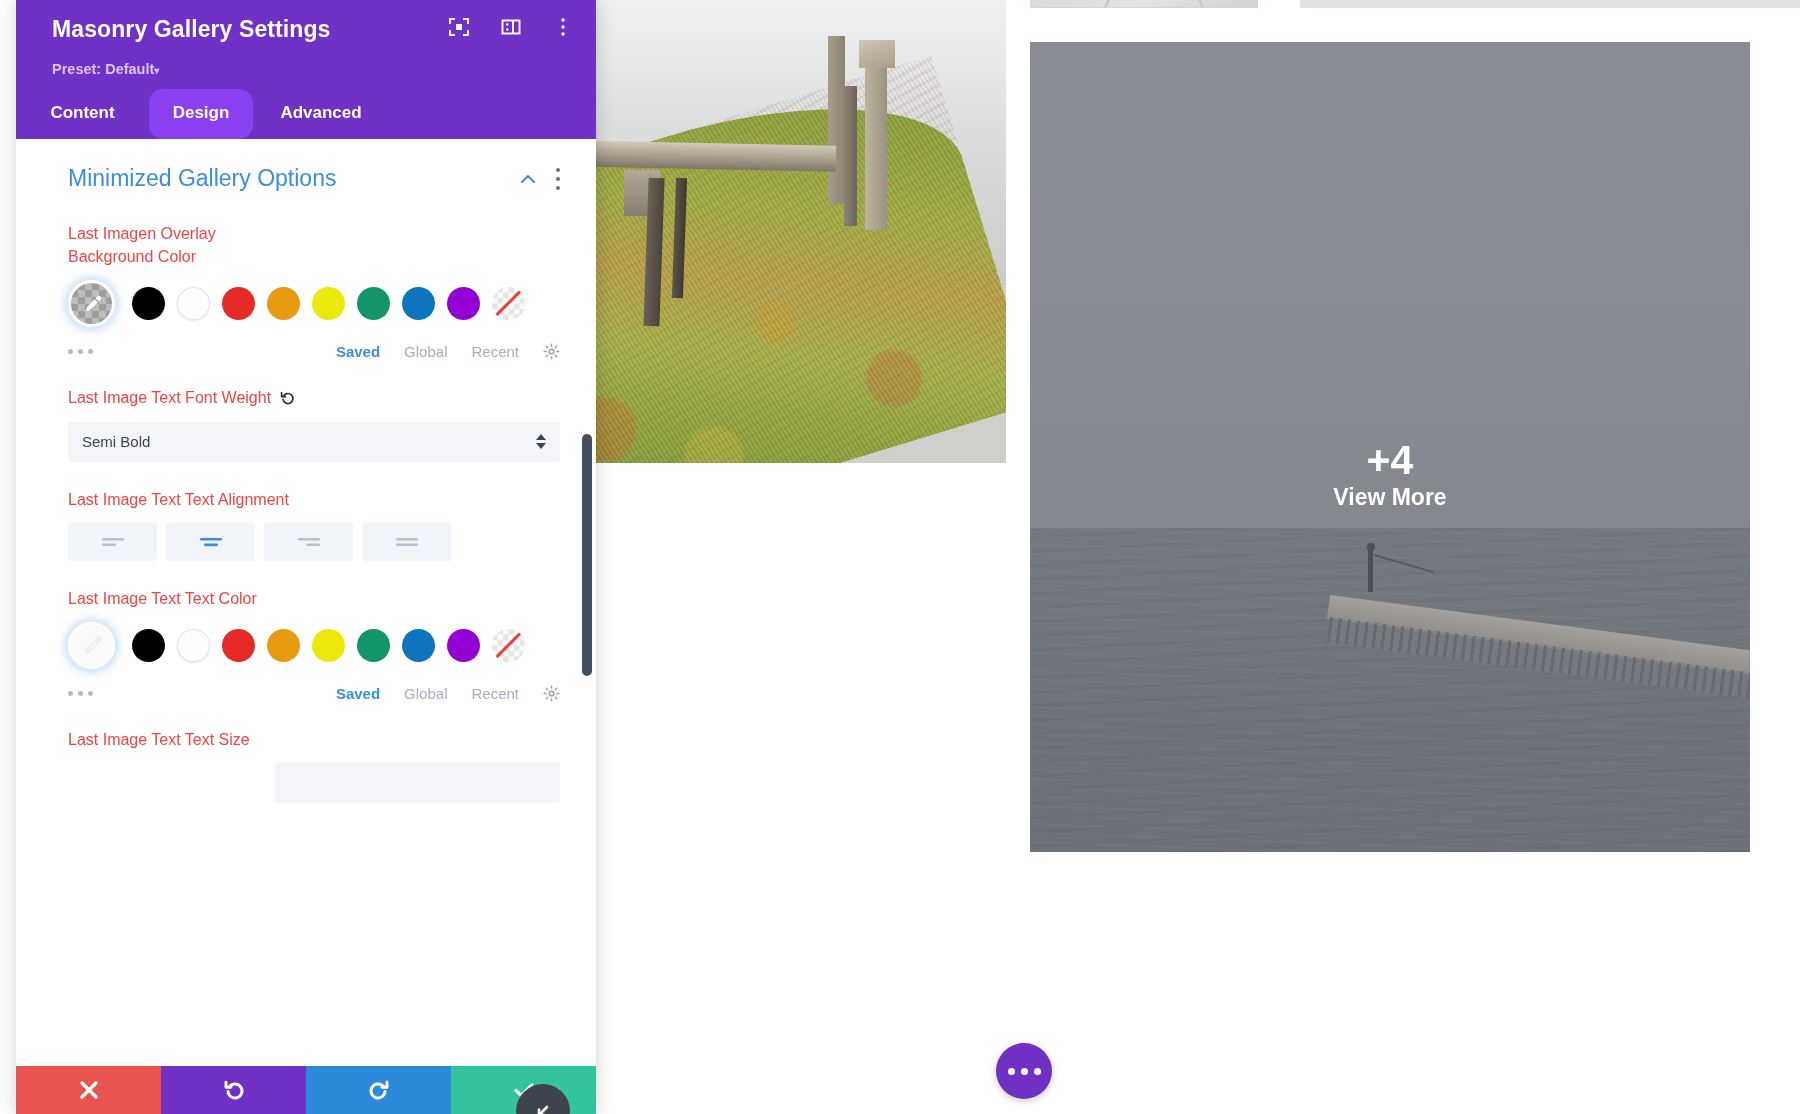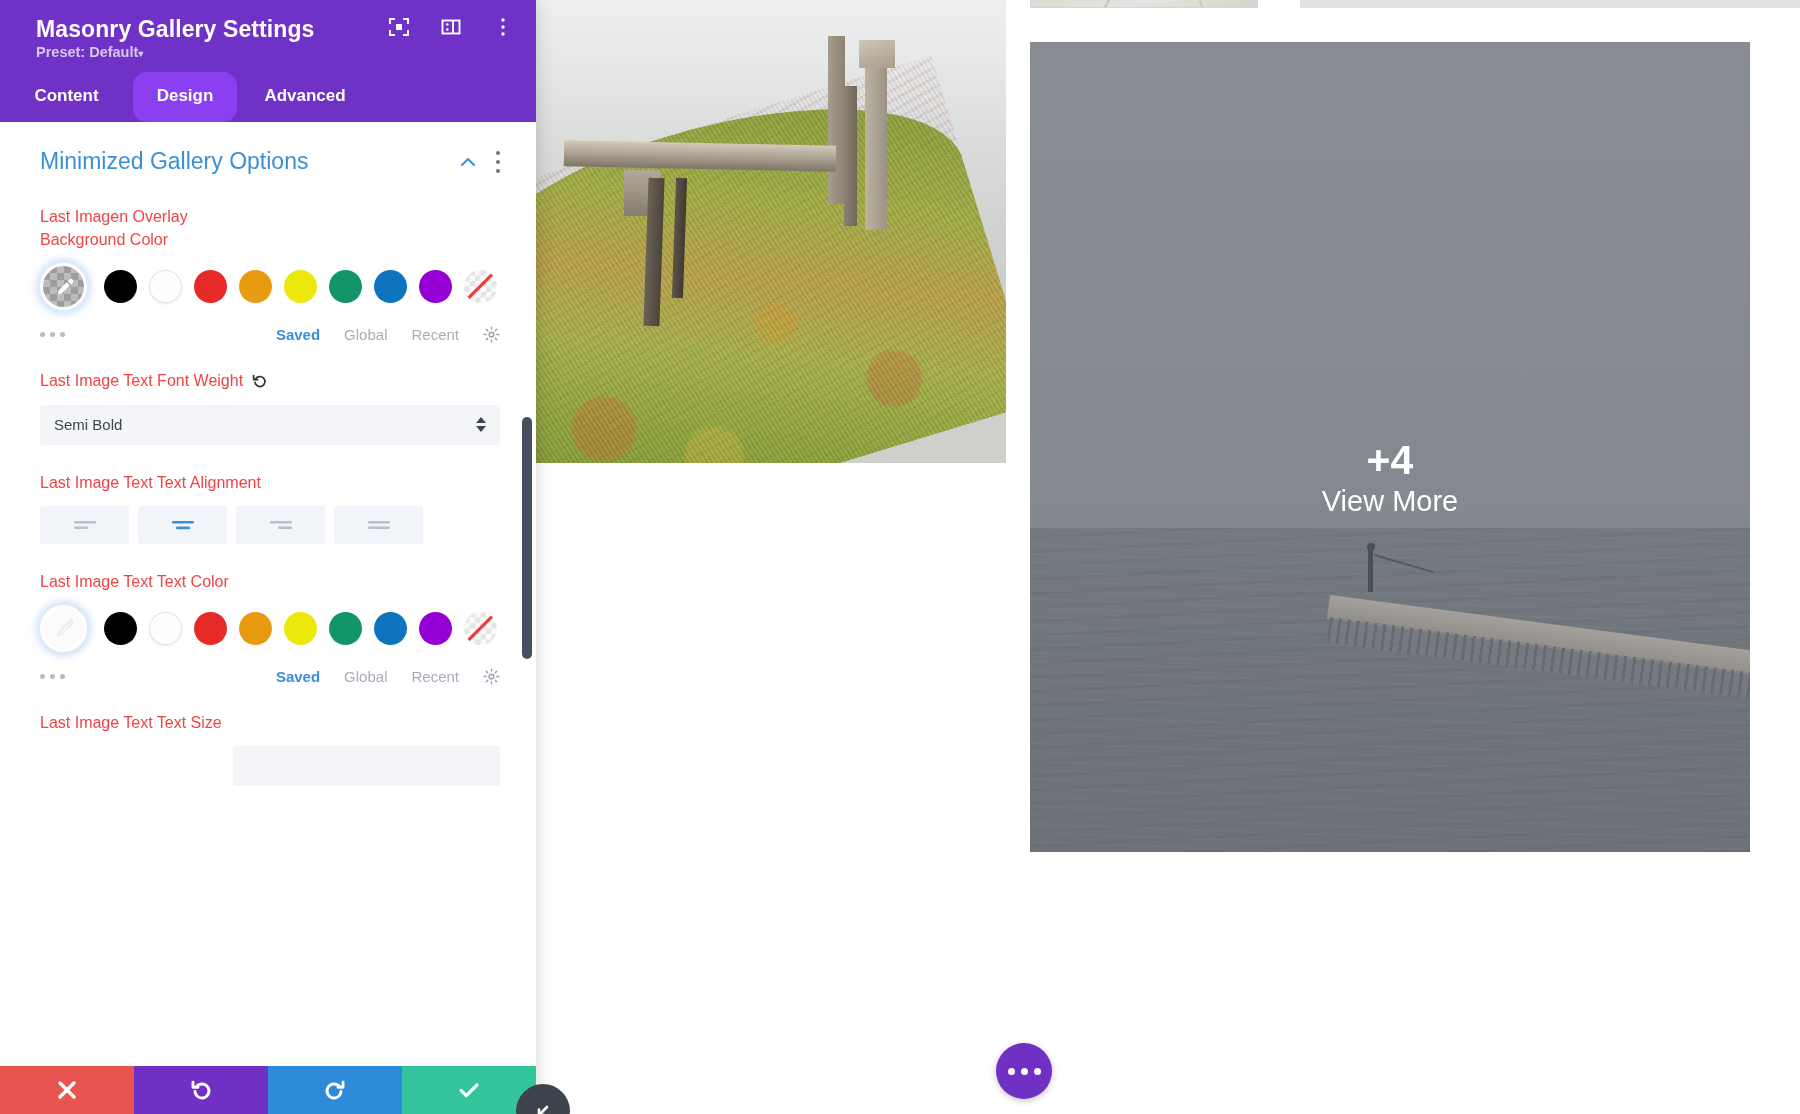--- a/index.html
+++ b/index.html
@@ -124,65 +124,65 @@
   }
   #img-pier .overlay-tint {
     position:absolute; inset:0;
     background: rgba(125,130,136,.34);
   }
   #img-pier .overlay-text {
     position:absolute; left:0; right:0; top:396px;
     text-align:center; color:#ffffff;
   }
   #img-pier .ov-count { font-size: 41px; font-weight: 600; line-height: 1.08; letter-spacing:.2px;}
-  #img-pier .ov-label { font-size: 29px; font-weight: 400; line-height: 1.35; }
+  #img-pier .ov-label { font-size: 23px; font-weight: 700; line-height: 1.35; }
 
   
   #fab {
     position: absolute; left: 996px; top: 1043px;
     width: 56px; height: 56px; border-radius: 50%;
     background: #7030c4;
     display:flex; align-items:center; justify-content:center; gap:6px;
     box-shadow: 0 2px 7px rgba(0,0,0,.22);
     cursor: pointer;
   }
   #fab i { width:7px; height:7px; border-radius:50%; background:#fff; display:block;}
 
   
   #modal {
-    position: absolute; left: 0; top: 0; width: 536px; height: 1114px;
+    position: absolute; left: 16px; top: 0; width: 580px; height: 1114px;
     background: #ffffff;
     box-shadow: 0 0 18px rgba(0,0,0,.18);
     display:flex; flex-direction:column;
     overflow:hidden;
   }
   #modal-head {
     background: #7031c6; color:#fff; padding: 16px 22px 12px 36px;
     position: relative; flex: 0 0 auto;
   }
   #modal-head h1 { font-size: 23px; font-weight: 700; letter-spacing:.1px; }
-  #modal-head .preset { font-size: 14.5px; font-weight: 700; color:#d9c6f2; margin-top:1px;}
+  #modal-head .preset { font-size: 14.5px; font-weight: 700; color:#d9c6f2; margin-top:18px;}
   #modal-head .preset .caret { font-size:10px; }
   #head-icons { position:absolute; right: 22px; top: 16px; display:flex; align-items:center; gap: 30px;}
   .hicon { width: 22px; height: 22px; display:block; cursor:pointer; }
 
   #tabs { display:flex; background:#7031c6; flex: 0 0 auto;}
   .tab {
     padding: 14px 0 16px; font-size: 17px; font-weight:700; color:#fff;
     text-align:center; cursor:pointer;
   }
   .tab.t1 { width: 133px; }
   .tab.t2 { width: 104px; background:#8a3ff0;border-radius:14px; }
   .tab.t3 { width: 136px; }
 
   #panel-body {
     flex: 1 1 auto; overflow: hidden; position:relative; background:#fff;
     padding: 0 0 0 0;
   }
-  #panel-inner { padding: 26px 36px 10px 40px; }
+  #panel-inner { padding: 26px 36px 10px 52px; }
 
   .sect-head { display:flex; align-items:center; justify-content:space-between; margin-bottom: 30px;}
   .sect-title { color:#3a8fd8; font-size: 23px; font-weight:400; }
   .sect-tools { display:flex; align-items:center; gap: 18px; }
   .chev { width:18px; height:18px; display:block; cursor:pointer;}
   .kebab { width:5px; height:22px; display:flex; flex-direction:column; justify-content:space-between; align-items:center; cursor:pointer;}
   .kebab i { width:4px; height:4px; border-radius:50%; background:#6b7280; display:block;}
 
   .field { margin-bottom: 26px; }
   .flabel {

